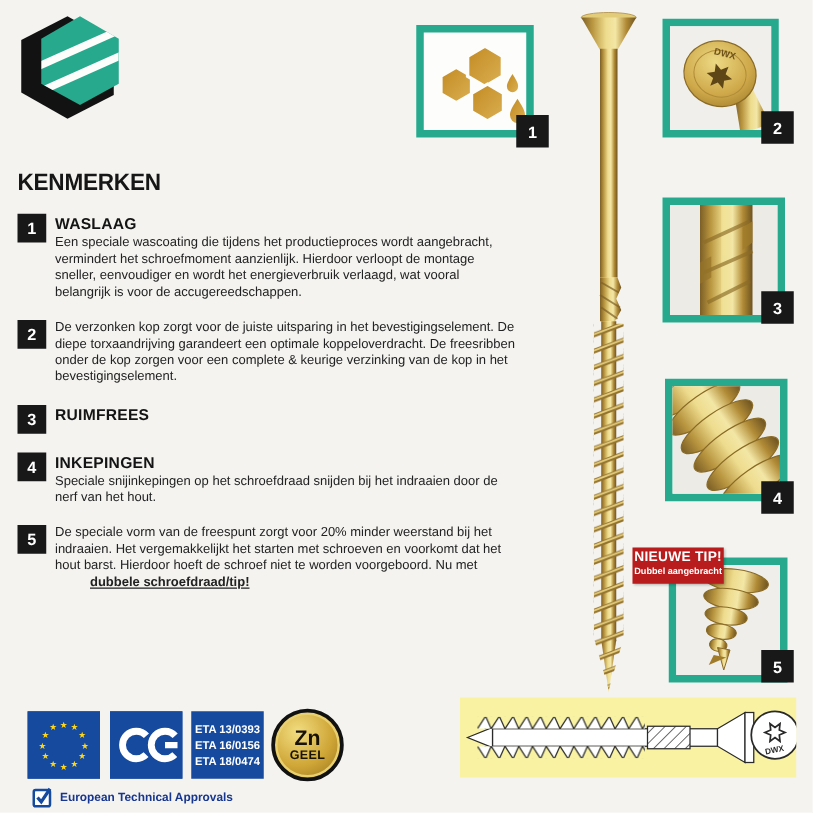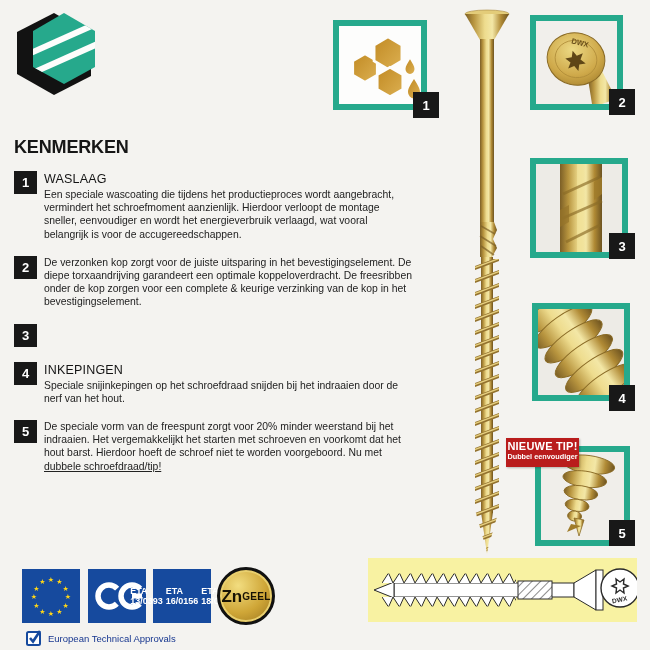--- a/index.html
+++ b/index.html
@@ -11,50 +11,50 @@
 
   
   #page-title { left:14px; top:136px; font-size:19px; font-weight:bold; color:#161616;
     letter-spacing:-0.2px; transform:scaleX(0.95); transform-origin:left; }
 
   
   #features { left:14px; top:171px; width:398px; }
   .feature { display:grid; grid-template-columns:30px 1fr; margin-bottom:15px; }
   .num-badge { width:23px; height:23px; background:#181818; color:#fff; font-size:13px;
     font-weight:bold; display:flex; align-items:center; justify-content:center; }
-  .f-title { font-size:12.5px; font-weight:normal; color:#141414; letter-spacing:0.2px;
+  .f-title { font-size:12.5px; font-weight:bold; color:#141414; letter-spacing:0.2px;
     line-height:16px; margin-bottom:1px; }
   .f-body { font-size:10.4px; line-height:13.2px; color:#222; }
   .f-body b { font-weight:normal;text-align:center; }
-  .f-body .u { font-weight:normal; text-decoration:underline; }
+  .f-body .u { font-weight:bold; text-decoration:underline;margin-left:28px; }
 
   
   .callout { position:absolute; border:6px solid #26a98c; background:#fdfdfc; }
   .co-badge { position:absolute; width:26px; height:26px; background:#181818; color:#fff;
     font-size:13px; font-weight:bold; display:flex; align-items:center; justify-content:center; z-index:4; }
   .callout svg { display:block; }
 
   
   #tip-badge { left:506px; top:438px; width:73px; height:29px; background:#b91c1c; color:#fff;
     text-align:center; z-index:5; box-shadow:1px 1px 2px rgba(0,0,0,.25); padding-top:3px; }
   #tip-line1 { font-size:11px; font-weight:800; letter-spacing:0.2px; line-height:11px; }
   #tip-line2 { font-size:7.3px; font-weight:bold; line-height:9px; }
 
   
   .cert-sq { position:absolute; width:58px; height:54px; background:#164a9e; }
   #eta-box { left:153px; top:569px; color:#fff; font-size:9px; font-weight:bold;
-    display:flex; flex-direction:row; justify-content:center; align-items:center; gap:3px; }
+    display:flex; flex-direction:column; justify-content:center; align-items:center; gap:3px; }
   #zn-coin { left:217px; top:567px; width:58px; height:58px; border-radius:50%;
     border:3px solid #111; background:radial-gradient(circle at 35% 30%, #f2dd80, #cfa637 55%, #97711c);
-    box-shadow:inset 0 0 0 2px #e8cf6f; display:flex; align-items:center;
+    box-shadow:inset 0 0 0 2px #e8cf6f; display:flex; flex-direction:column; align-items:center;
     justify-content:center; color:#171204; }
   #zn-symbol { font-size:17px; font-weight:bold; line-height:17px; }
   #zn-label { font-size:10px; font-weight:bold; line-height:11px; letter-spacing:0.3px; }
   #approvals { left:26px; top:630px; display:flex; align-items:flex-start; gap:5px; }
-  #approvals-label { font-size:9.5px; font-weight:normal; color:#16368f; padding-top:3px; }
+  #approvals-label { font-size:9.5px; font-weight:bold; color:#16368f; padding-top:3px; }
 
   
   #tech-panel { left:368px; top:558px; width:269px; height:64px; background:#f8f2a2; }
 </style>
 </head>
 <body>
 
 <div id="canvas">
 
   <svg class="abs" style="left:14px; top:10px;" width="88" height="86" viewBox="0 0 88 86">
@@ -83,20 +83,21 @@
     </div>
     <div class="feature">
       <div class="num-badge">2</div>
       <div>
         <div class="f-body">De verzonken kop zorgt voor de juiste uitsparing in het bevestigingselement. De diepe torxaandrijving garandeert een optimale koppeloverdracht. De freesribben onder de kop zorgen voor een complete &amp; keurige verzinking van de kop in het bevestigingselement.</div>
       </div>
     </div>
     <div class="feature">
       <div class="num-badge">3</div>
       <div>
+        <div class="f-title">RUIMFREES</div>
       </div>
     </div>
     <div class="feature">
       <div class="num-badge">4</div>
       <div>
         <div class="f-title">INKEPINGEN</div>
         <div class="f-body">Speciale snijinkepingen op het schroefdraad snijden bij het indraaien door de nerf van het hout.</div>
       </div>
     </div>
     <div class="feature">
@@ -220,21 +221,21 @@
         <ellipse cx="37" cy="65" rx="7" ry="5" fill="url(#gd)"></ellipse>
       </g>
       <polygon points="33,66 43,68 38,84" fill="url(#gd)" stroke="#8a6b26" stroke-width="0.8"></polygon>
       <polygon points="30,72 40,74 26,80" fill="#a07c2a"></polygon>
     </svg>
   </div>
   <div class="co-badge" style="left:609px; top:520px;">5</div>
 
   <div class="abs" id="tip-badge">
     <div id="tip-line1">NIEUWE TIP!</div>
-    <div id="tip-line2">Dubbel eenvoudiger</div>
+    <div id="tip-line2">Dubbel aangebracht</div>
   </div>
 
   <svg class="abs cert-sq" style="left:22px; top:569px;" width="58" height="54" viewBox="0 0 58 54">
     <rect width="58" height="54" fill="#164a9e"></rect>
     <g fill="#ffd617" font-size="7" text-anchor="middle" font-family="DejaVu Sans, sans-serif">
       <text x="29" y="13">★</text>
         <text x="37.5" y="15.3">★</text>
         <text x="43.7" y="21.5">★</text>
       <text x="46" y="30">★</text>
         <text x="43.7" y="38.5">★</text>

